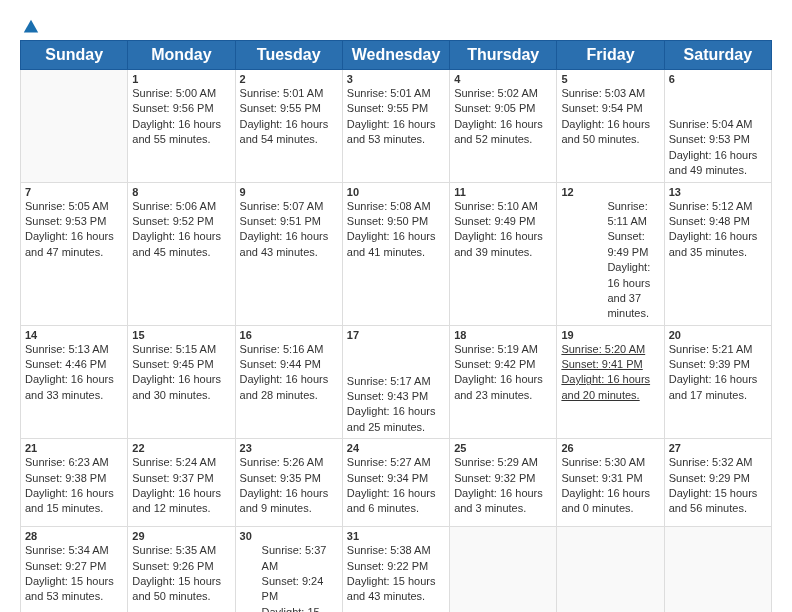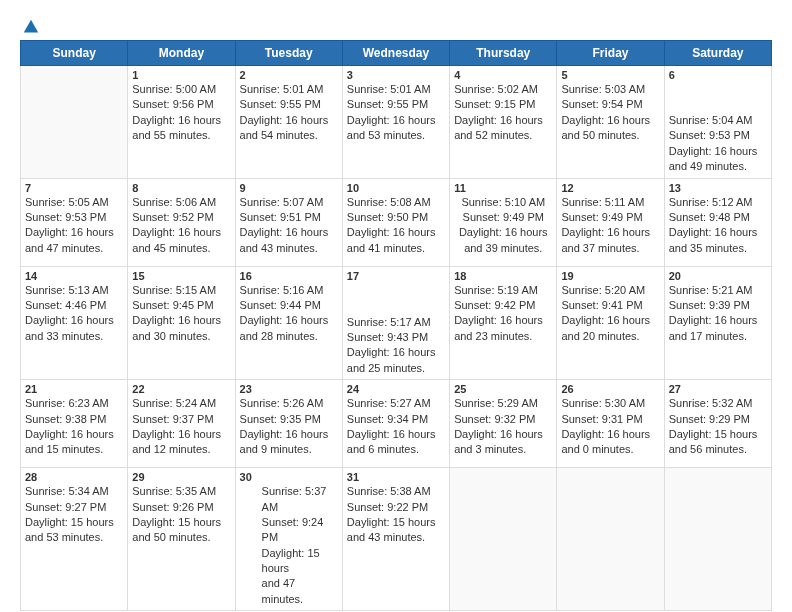--- a/index.html
+++ b/index.html
@@ -66,21 +66,21 @@
       border: 1px solid #ccc;
       border-collapse: collapse;
       width: 100%;
       table-layout: fixed;
     }
     .calendar th {
       background-color: #2a6faf;
       color: white;
       text-align: center;
       padding: 5px 2px;
-      font-size: 12px;
+      font-size: 16px;
       font-weight: bold;
       border: 1px solid #1a5a9a;
     }
     .calendar td {
       border: 1px solid #ddd;
       vertical-align: top;
       padding: 3px 4px;
       font-size: 9.5px;
       color: #333;
       background: #fff;
@@ -156,21 +156,21 @@
           <td>
             <div class="day-num">3</div>
             <div class="day-info" style="white-space: pre-line;">Sunrise: 5:01 AM
 Sunset: 9:55 PM
 Daylight: 16 hours
 and 53 minutes.</div>
           </td>
           <td>
             <div class="day-num">4</div>
             <div class="day-info" style="white-space: pre-line;">Sunrise: 5:02 AM
-Sunset: 9:15 PM
+Sunset: 9:05 PM
 Daylight: 16 hours
 and 52 minutes.</div>
           </td>
           <td>
             <div class="day-num">5</div>
             <div class="day-info" style="white-space: pre-line;">Sunrise: 5:03 AM
 Sunset: 9:54 PM
 Daylight: 16 hours
 and 50 minutes.</div>
           </td>
@@ -206,28 +206,28 @@
           </td>
           <td>
             <div class="day-num">10</div>
             <div class="day-info" style="white-space: pre-line;">Sunrise: 5:08 AM
 Sunset: 9:50 PM
 Daylight: 16 hours
 and 41 minutes.</div>
           </td>
           <td>
             <div class="day-num">11</div>
-            <div class="day-info" style="white-space: pre-line; text-align: center;">Sunrise: 5:10 AM
+            <div class="day-info" style="white-space: pre-line;">Sunrise: 5:10 AM
 Sunset: 9:49 PM
 Daylight: 16 hours
 and 39 minutes.</div>
           </td>
           <td>
             <div class="day-num">12</div>
-            <div class="day-info" style="white-space: pre-line;">Sunrise: 5:11 AM
+            <div class="day-info" style="white-space: pre-line; margin-left: 46px;">Sunrise: 5:11 AM
 Sunset: 9:49 PM
 Daylight: 16 hours
 and 37 minutes.</div>
           </td>
           <td>
             <div class="day-num">13</div>
             <div class="day-info" style="white-space: pre-line;">Sunrise: 5:12 AM
 Sunset: 9:48 PM
 Daylight: 16 hours
 and 35 minutes.</div>
@@ -264,21 +264,21 @@
           </td>
           <td>
             <div class="day-num">18</div>
             <div class="day-info" style="white-space: pre-line;">Sunrise: 5:19 AM
 Sunset: 9:42 PM
 Daylight: 16 hours
 and 23 minutes.</div>
           </td>
           <td>
             <div class="day-num">19</div>
-            <div class="day-info" style="white-space: pre-line;">Sunrise: 5:20 AM
+            <div class="day-info" style="white-space: pre-line; text-decoration: underline;">Sunrise: 5:20 AM
 Sunset: 9:41 PM
 Daylight: 16 hours
 and 20 minutes.</div>
           </td>
           <td>
             <div class="day-num">20</div>
             <div class="day-info" style="white-space: pre-line;">Sunrise: 5:21 AM
 Sunset: 9:39 PM
 Daylight: 16 hours
 and 17 minutes.</div>

